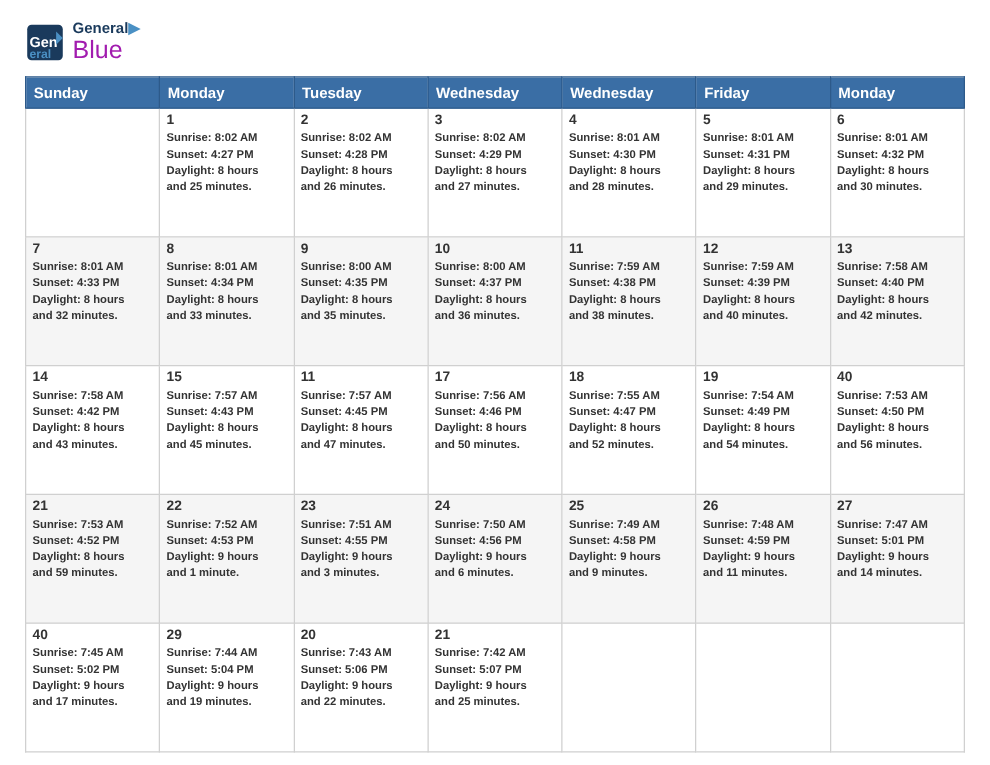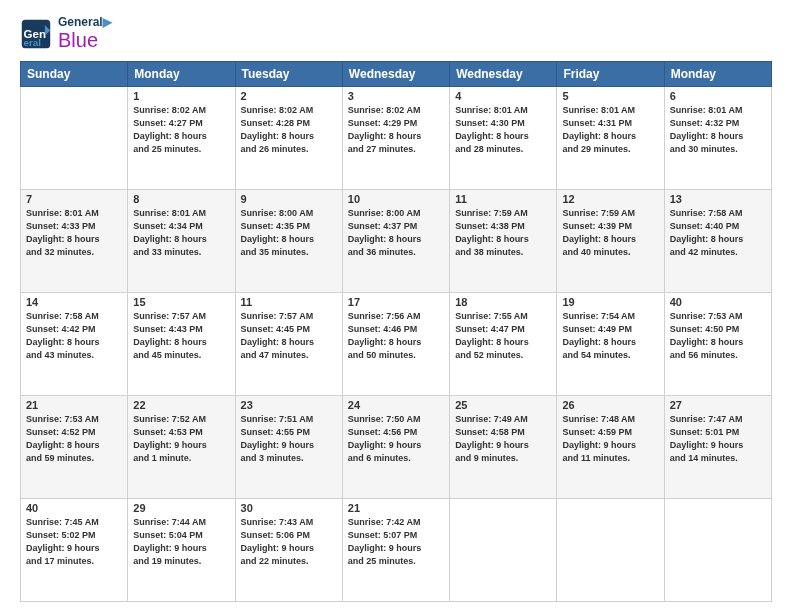--- a/index.html
+++ b/index.html
@@ -242,21 +242,21 @@
         <tr>
           <td>
             <span class="day-number">40</span>
             <div class="cell-content">Sunrise: 7:45 AM<br>Sunset: 5:02 PM<br>Daylight: 9 hours<br>and 17 minutes.</div>
           </td>
           <td>
             <span class="day-number">29</span>
             <div class="cell-content">Sunrise: 7:44 AM<br>Sunset: 5:04 PM<br>Daylight: 9 hours<br>and 19 minutes.</div>
           </td>
           <td>
-            <span class="day-number">30</span>
+            <span class="day-number">20</span>
             <div class="cell-content">Sunrise: 7:43 AM<br>Sunset: 5:06 PM<br>Daylight: 9 hours<br>and 22 minutes.</div>
           </td>
           <td>
             <span class="day-number">21</span>
             <div class="cell-content">Sunrise: 7:42 AM<br>Sunset: 5:07 PM<br>Daylight: 9 hours<br>and 25 minutes.</div>
           </td>
           <td></td>
           <td></td>
           <td></td>
         </tr>

